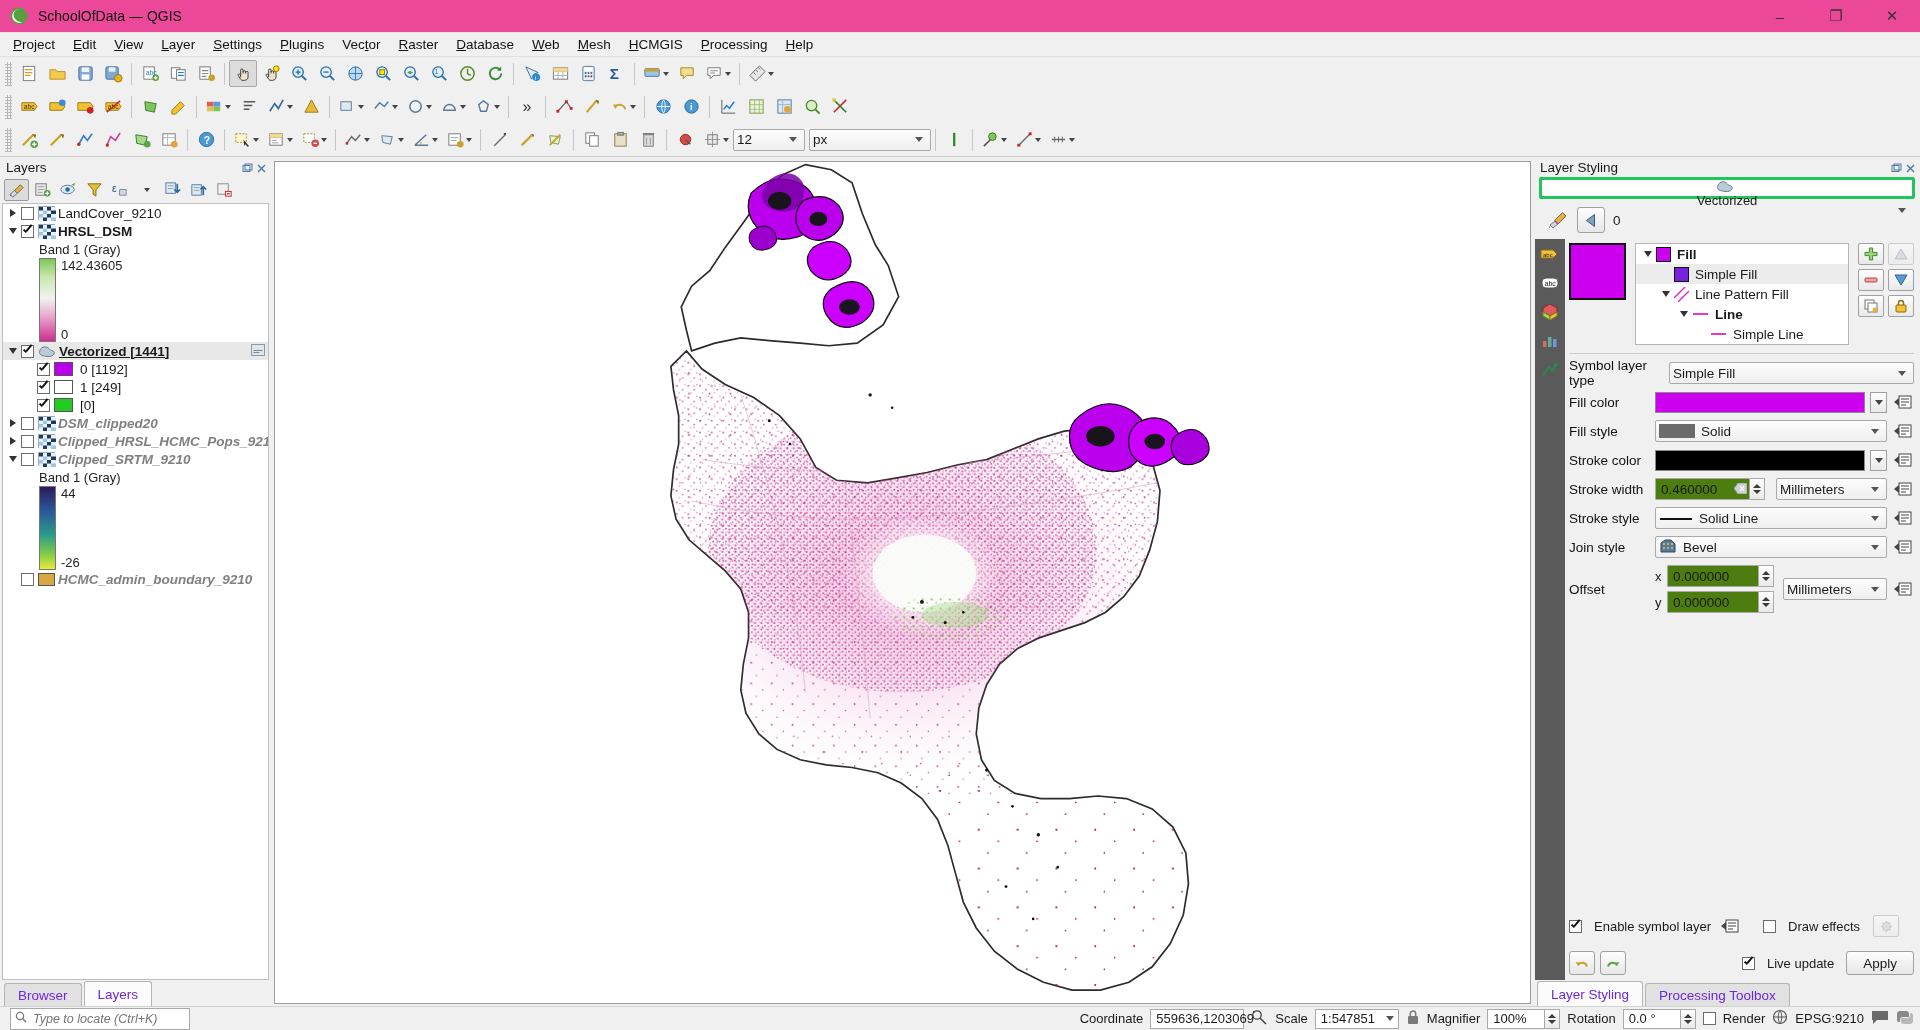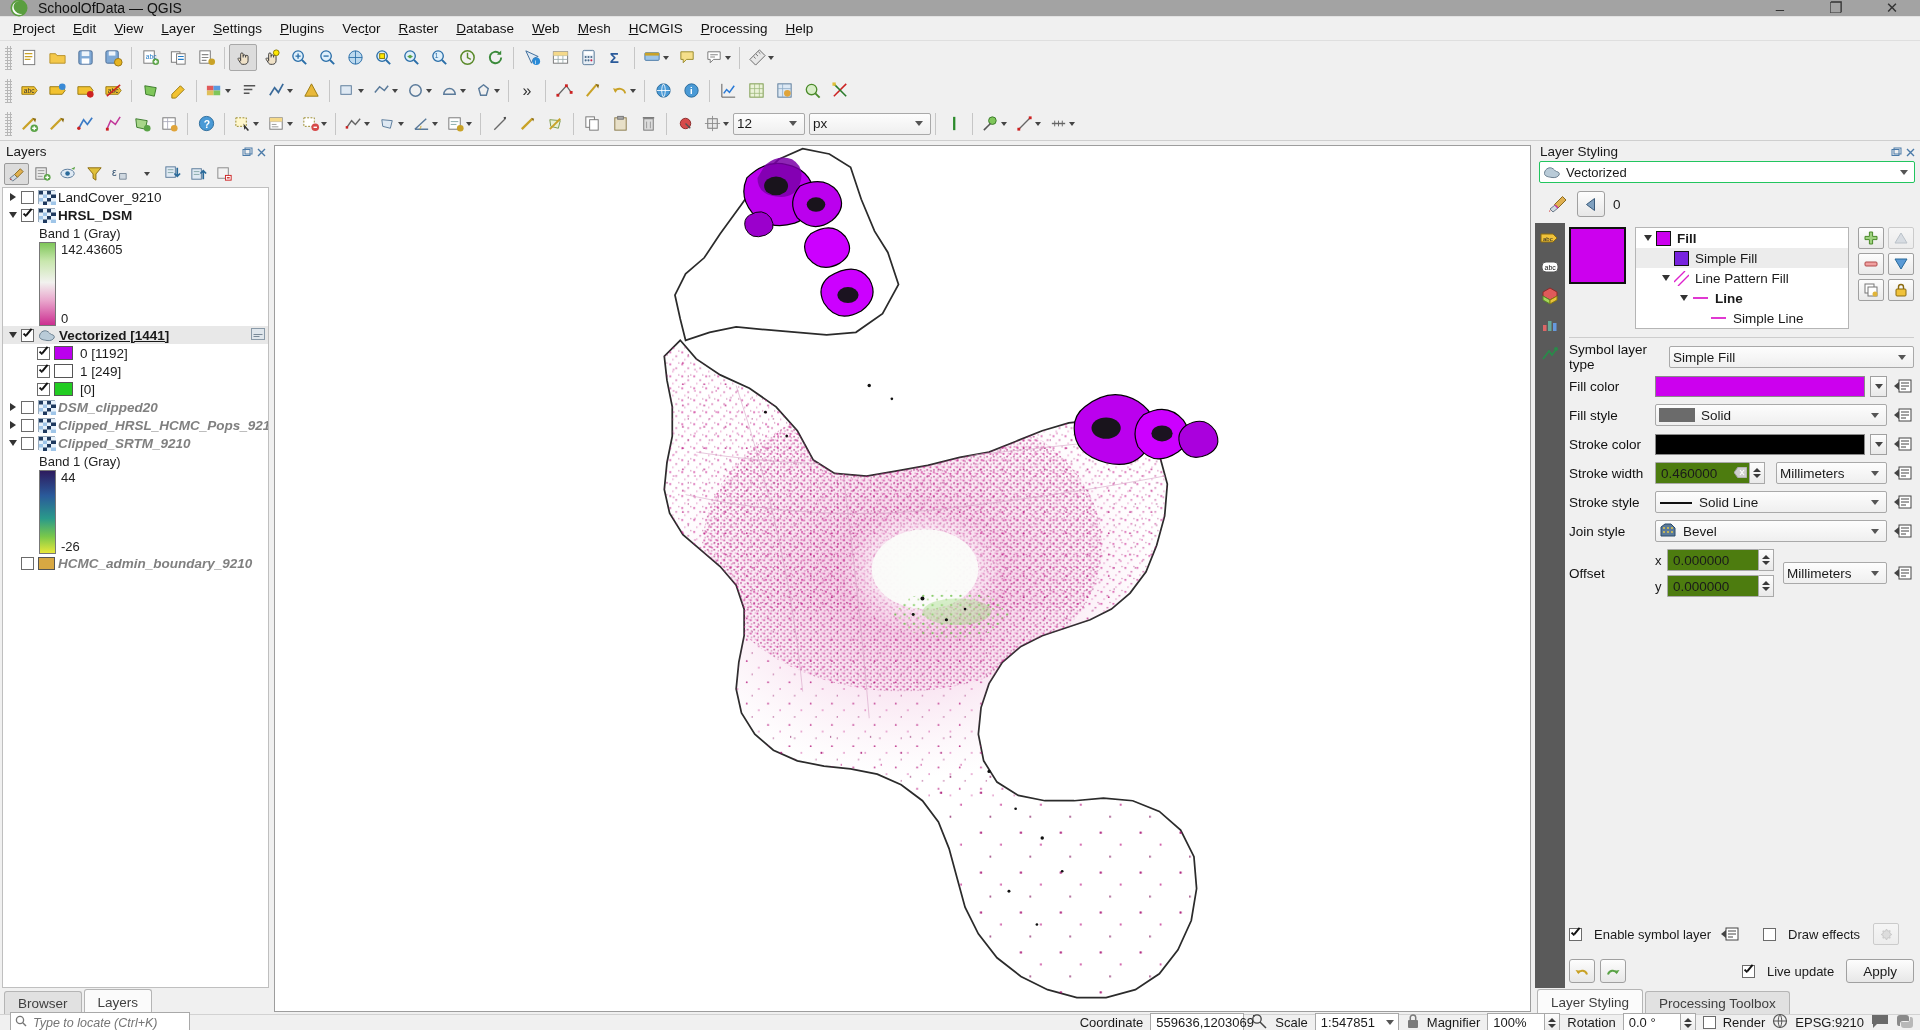--- a/index.html
+++ b/index.html
@@ -9,22 +9,22 @@
     overflow: hidden;
     font-family: "Liberation Sans", sans-serif;
     font-size: 13px;
     color: #1a1a1a;
     background: #f0f0f0;
   }
   #app { width: 1920px; height: 1030px; display: flex; flex-direction: column; background: #f0f0f0; }
 
   
   .titlebar {
-    height: 17px; display: flex; align-items: center;
-    background: #a3a3a3; border-bottom: 1px solid #e2e2e2;
+    height: 33px; display: flex; align-items: center;
+    background: #ec4899; border-bottom: 1px solid #e2e2e2;
     flex: none;
   }
   .titlebar .logo {
     width: 20px; height: 20px; margin-left: 9px; margin-right: 9px;
     position: relative;
   }
   .titlebar .title { font-size: 14px; color: #111; }
   .wbtns { margin-left: auto; display: flex; height: 33px; }
   .wbtn { width: 56px; height: 33px; display: flex; align-items: center; justify-content: center; font-size: 15px; color: #333; }
 
@@ -86,32 +86,32 @@
   .lname.gray-italic { color: #808080; font-style: italic; font-weight: bold; }
   .lname.u { text-decoration: underline; }
   .swatch { width: 17px; height: 13px; border: 1px solid #555; flex: none; }
   .rasticon { width: 17px; height: 14px; flex: none; position: relative; background: #fff; border: 1px solid #9ab; }
   .vecicon { width: 18px; height: 13px; flex: none; }
   .subtxt { font-size: 13px; color: #222; }
   .rampbar { width: 17px; border: 1px solid #777; }
 
   .lowertabs { height: 26px; display: flex; align-items: flex-end; padding-left: 4px; gap: 2px; flex: none; }
   .ltab { height: 23px; padding: 0 13px; display: flex; align-items: center; font-size: 13.5px;
-          background: #e1e1e1; border: 1px solid #b5b5b5; border-bottom: none; border-radius: 3px 3px 0 0; color: #404040;}
+          background: #e1e1e1; border: 1px solid #b5b5b5; border-bottom: none; border-radius: 3px 3px 0 0; color: #6d28d9;}
   .ltab.sel { background: #fbfbfb; height: 25px; }
 
   
   .canvaswrap { flex: 1; min-width: 0; padding: 4px 4px 2px 3px; display: flex; }
   .canvas { flex: 1; background: #fff; border: 1px solid #9d9d9d; position: relative; overflow: hidden; }
 
   
   .rightdock { width: 385px; display: flex; flex-direction: column; background: #f0f0f0; flex: none; }
   .rd-hdr { height: 20px; display: flex; align-items: center; padding: 0 4px 0 5px; }
-  .combo { height: 22px; border: 1px solid #22c55e; background: #fff; display: flex; align-items: center;
-           padding: 0 3px; font-size: 13px; position: relative; border-radius: 2px; }
+  .combo { height: 22px; border: 3px solid #22c55e; background: #fff; display: flex; align-items: center;
+           padding: 0 3px; font-size: 13px; position: relative; border-radius: 2px; flex-direction: column; }
   .combo .arrow { margin-left: auto; width: 0; height: 0; border-left: 4.5px solid transparent;
                   border-right: 4.5px solid transparent; border-top: 5px solid #555; margin-right: 3px; }
 
   .rd-body { flex: 1; display: flex; min-height: 0; }
   .vtabs { width: 30px; background: #5a5a5a; display: flex; flex-direction: column; align-items: center;
            padding-top: 5px; gap: 9px; flex: none; }
   .vtab { width: 22px; height: 20px; display: flex; align-items: center; justify-content: center; }
   .rd-content { flex: 1; min-width: 0; display: flex; flex-direction: column; padding: 0 6px 0 4px; }
 
   .symbrow { display: flex; gap: 9px; }
@@ -150,21 +150,21 @@
   .bottomctrl { margin-top: auto; padding-bottom: 5px; }
   .chkline { display: flex; align-items: center; gap: 8px; }
   .pbtn { height: 24px; padding: 0 16px; border: 1px solid #a0a0a0; border-radius: 3px;
           background: linear-gradient(#fdfdfd,#e7e7e7); font-size: 13.5px; display: flex; align-items: center; justify-content: center; }
   .circbtn { width: 26px; height: 24px; border: 1px solid #a0a0a0; border-radius: 3px;
              background: linear-gradient(#fdfdfd,#e7e7e7); display: flex; align-items: center; justify-content: center; }
 
   .rtabs { height: 26px; display: flex; align-items: flex-end; gap: 2px; padding-left: 2px; flex: none; }
 
   
-  .statusbar { height: 16px; display: flex; align-items: center; background: #f0f0f0;
+  .statusbar { height: 24px; display: flex; align-items: center; background: #f0f0f0;
                border-top: 1px solid #d2d2d2; padding: 0 6px; flex: none; gap: 7px; font-size: 13px; }
   .sb-field { height: 20px; border: 1px solid #a9a9a9; background: #fff; display: flex; align-items: center;
               padding: 0 5px; font-size: 13px; }
   .sb-combo { height: 20px; border: 1px solid #a9a9a9; background: #fff; display: flex; align-items: center;
               padding: 0 2px 0 5px; font-size: 13px; }
   .sb-combo .arrow { margin-left: 8px; width: 0; height: 0; border-left: 4px solid transparent;
                      border-right: 4px solid transparent; border-top: 5px solid #555; }
   .searchbar { height: 22px; width: 180px; border: 1px solid #a9a9a9; background: #fff; display: flex;
                align-items: center; padding: 0 4px; gap: 4px; margin-left: 4px; }
   .searchbar input { border: none; outline: none; font-size: 12.5px; font-style: italic; color: #8c8c8c;

